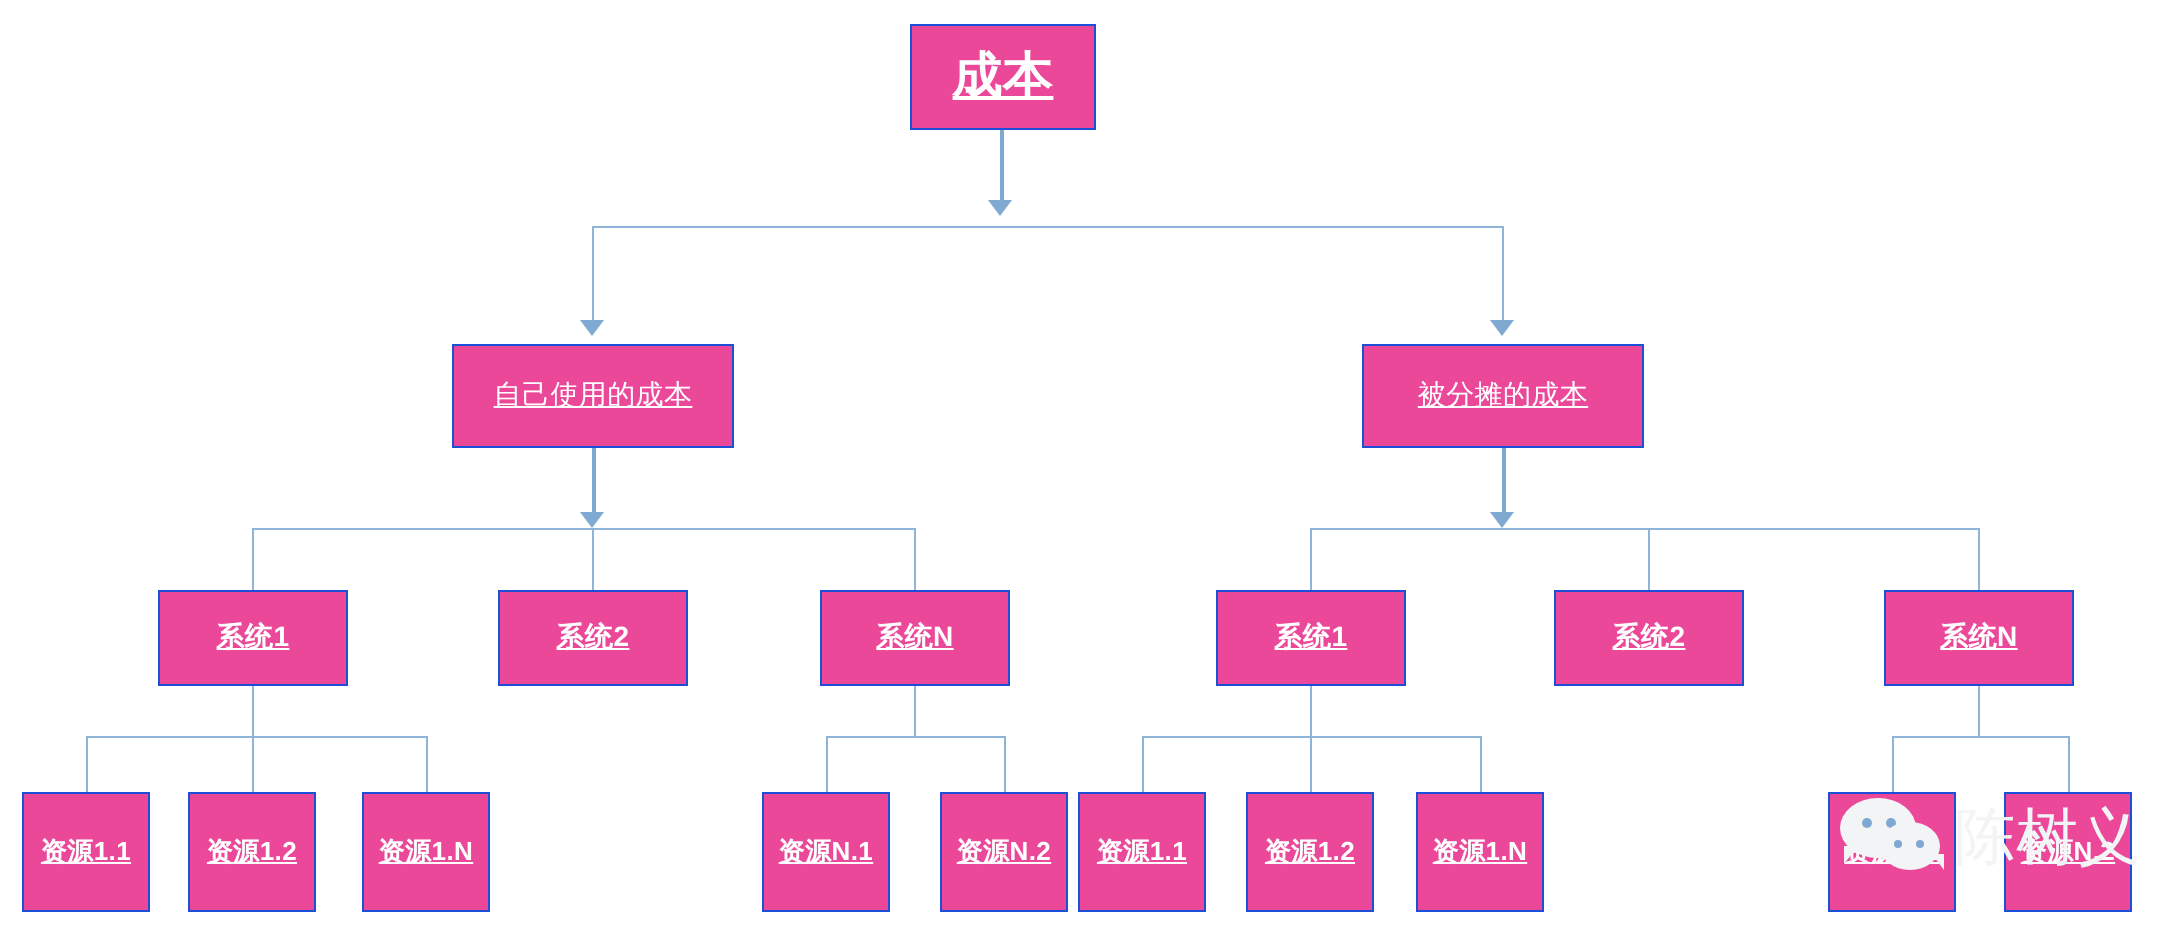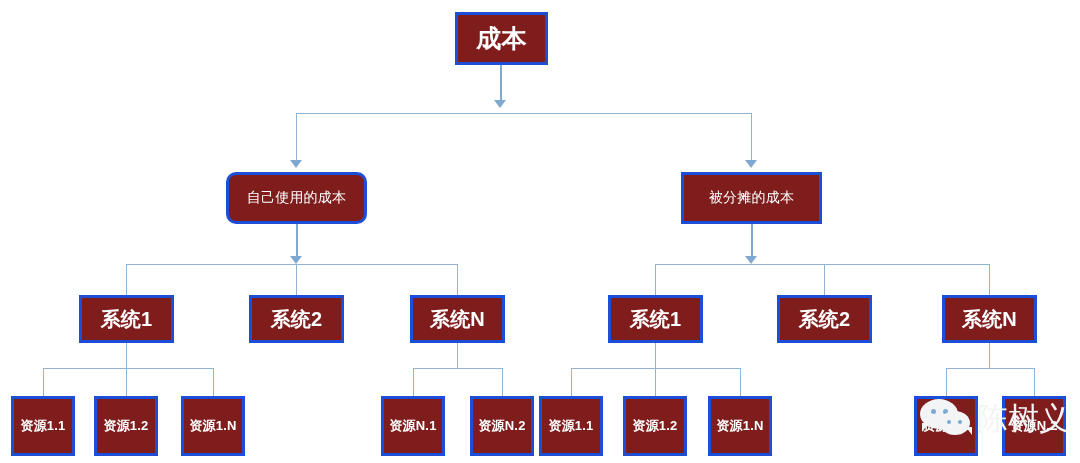--- a/index.html
+++ b/index.html
@@ -13,34 +13,35 @@
   #canvas {
     position: relative;
     width: 1080px;
     height: 463px;
     background: #ffffff;
     overflow: hidden;
   }
   .node {
     position: absolute;
     box-sizing: border-box;
-    background: #7f1d1d;
-    border: 3px solid #1d4ed8;
+    background: #ec4899;
+    border: 1px solid #1d4ed8;
     color: #ffffff;
     display: flex;
     align-items: center;
     justify-content: center;
     text-align: center;
     line-height: 1.1;
     z-index: 3;
     letter-spacing: 0.2px;
+    text-decoration: underline;
   }
   .node.root   { font-size: 25px; font-weight: 700; }
   .node.level2 { font-size: 14px; font-weight: 400; }
-  .node.level3 { font-size: 20px; font-weight: 700; }
+  .node.level3 { font-size: 14px; font-weight: 700; }
   .node.level4 { font-size: 13px; font-weight: 700; }
 
   .conn {
     position: absolute;
     background: #8EB4D8;
     z-index: 1;
   }
   .conn.h { height: 1px; }
   .conn.v { width: 1px; }
   .conn.thick { background: #7FA9D0; }
@@ -154,21 +155,21 @@
   <div class="conn v" style="left:655px; top:368px; height:28px;"></div>
   <div class="conn v" style="left:740px; top:368px; height:28px;"></div>
 
   <div class="conn v" style="left:989px; top:343px; height:25px;"></div>
   <div class="conn h" style="left:946px; top:368px; width:88px;"></div>
   <div class="conn v" style="left:946px; top:368px; height:28px;"></div>
   <div class="conn v" style="left:1034px; top:368px; height:28px;"></div>
 
   <div class="node root" style="left:455px; top:12px; width:93px; height:53px;">成本</div>
 
-  <div class="node level2" style="left:226px; top:172px; width:141px; height:52px;border-radius:10px;">自己使用的成本</div>
+  <div class="node level2" style="left:226px; top:172px; width:141px; height:52px;">自己使用的成本</div>
   <div class="node level2" style="left:681px; top:172px; width:141px; height:52px;text-align:center;">被分摊的成本</div>
 
   <div class="node level3" style="left:79px; top:295px; width:95px; height:48px;">系统1</div>
   <div class="node level3" style="left:249px; top:295px; width:95px; height:48px;">系统2</div>
   <div class="node level3" style="left:410px; top:295px; width:95px; height:48px;">系统N</div>
 
   <div class="node level3" style="left:608px; top:295px; width:95px; height:48px;">系统1</div>
   <div class="node level3" style="left:777px; top:295px; width:95px; height:48px;">系统2</div>
   <div class="node level3" style="left:942px; top:295px; width:95px; height:48px;">系统N</div>
 

